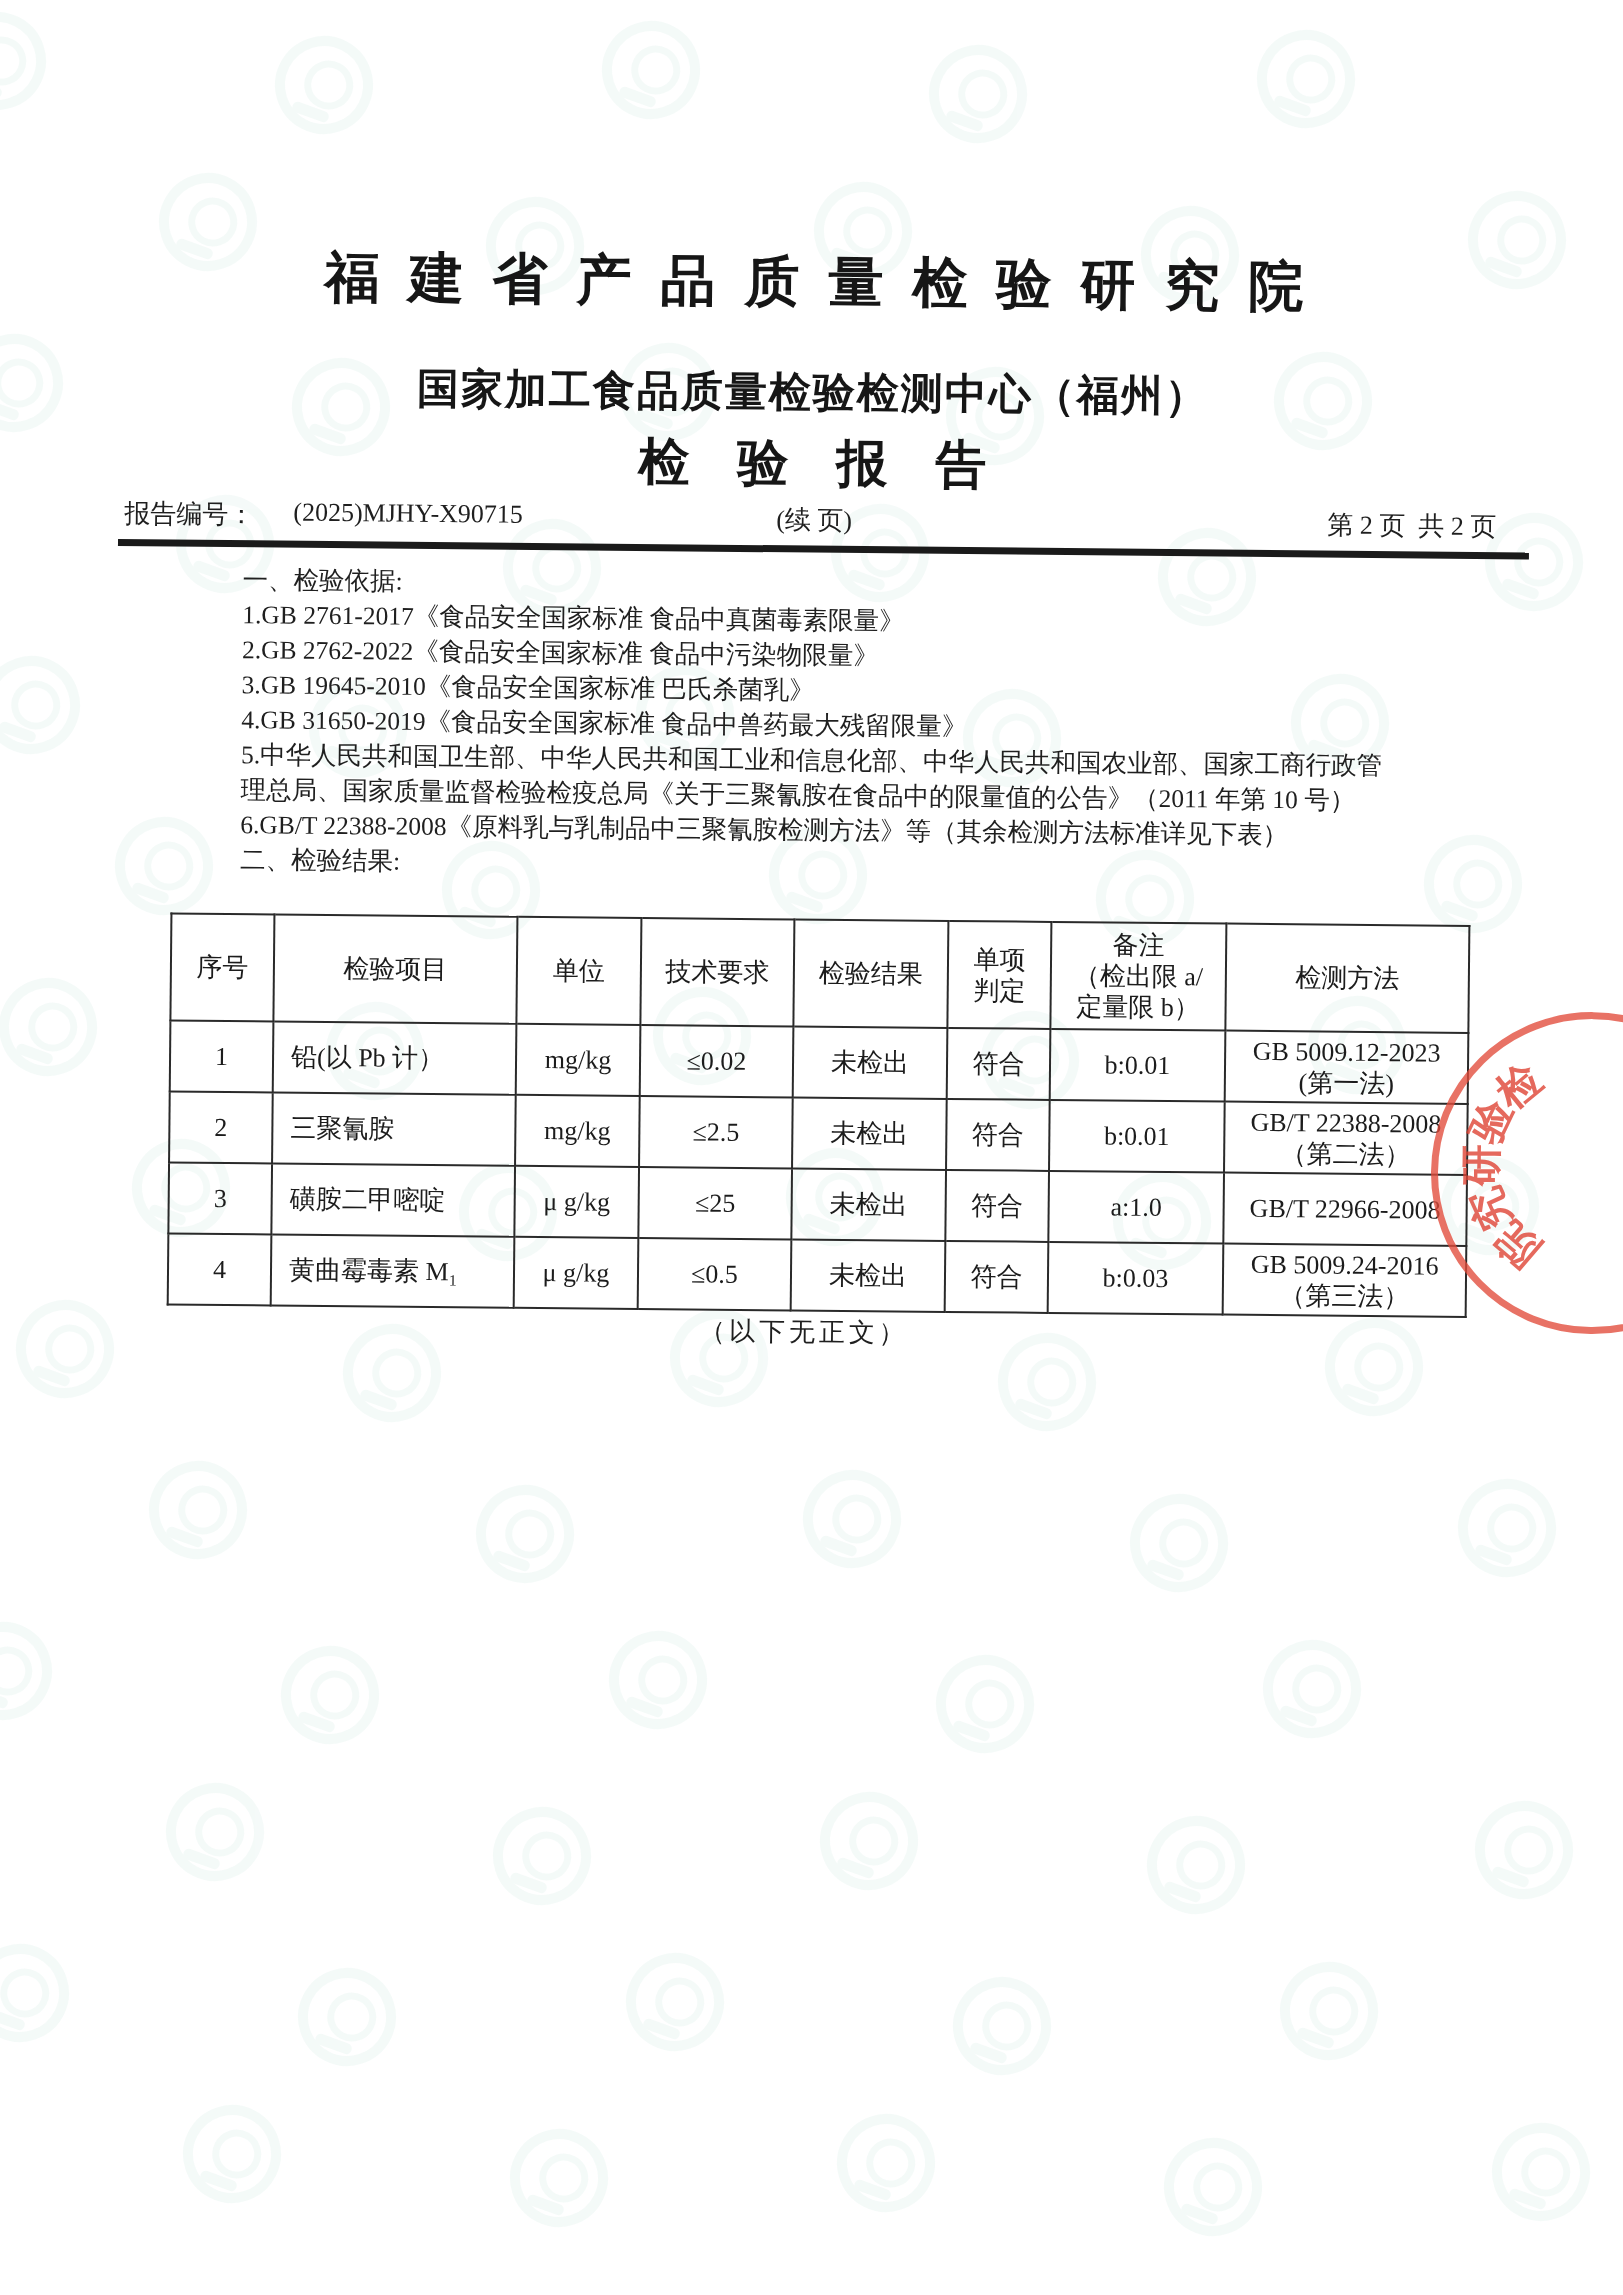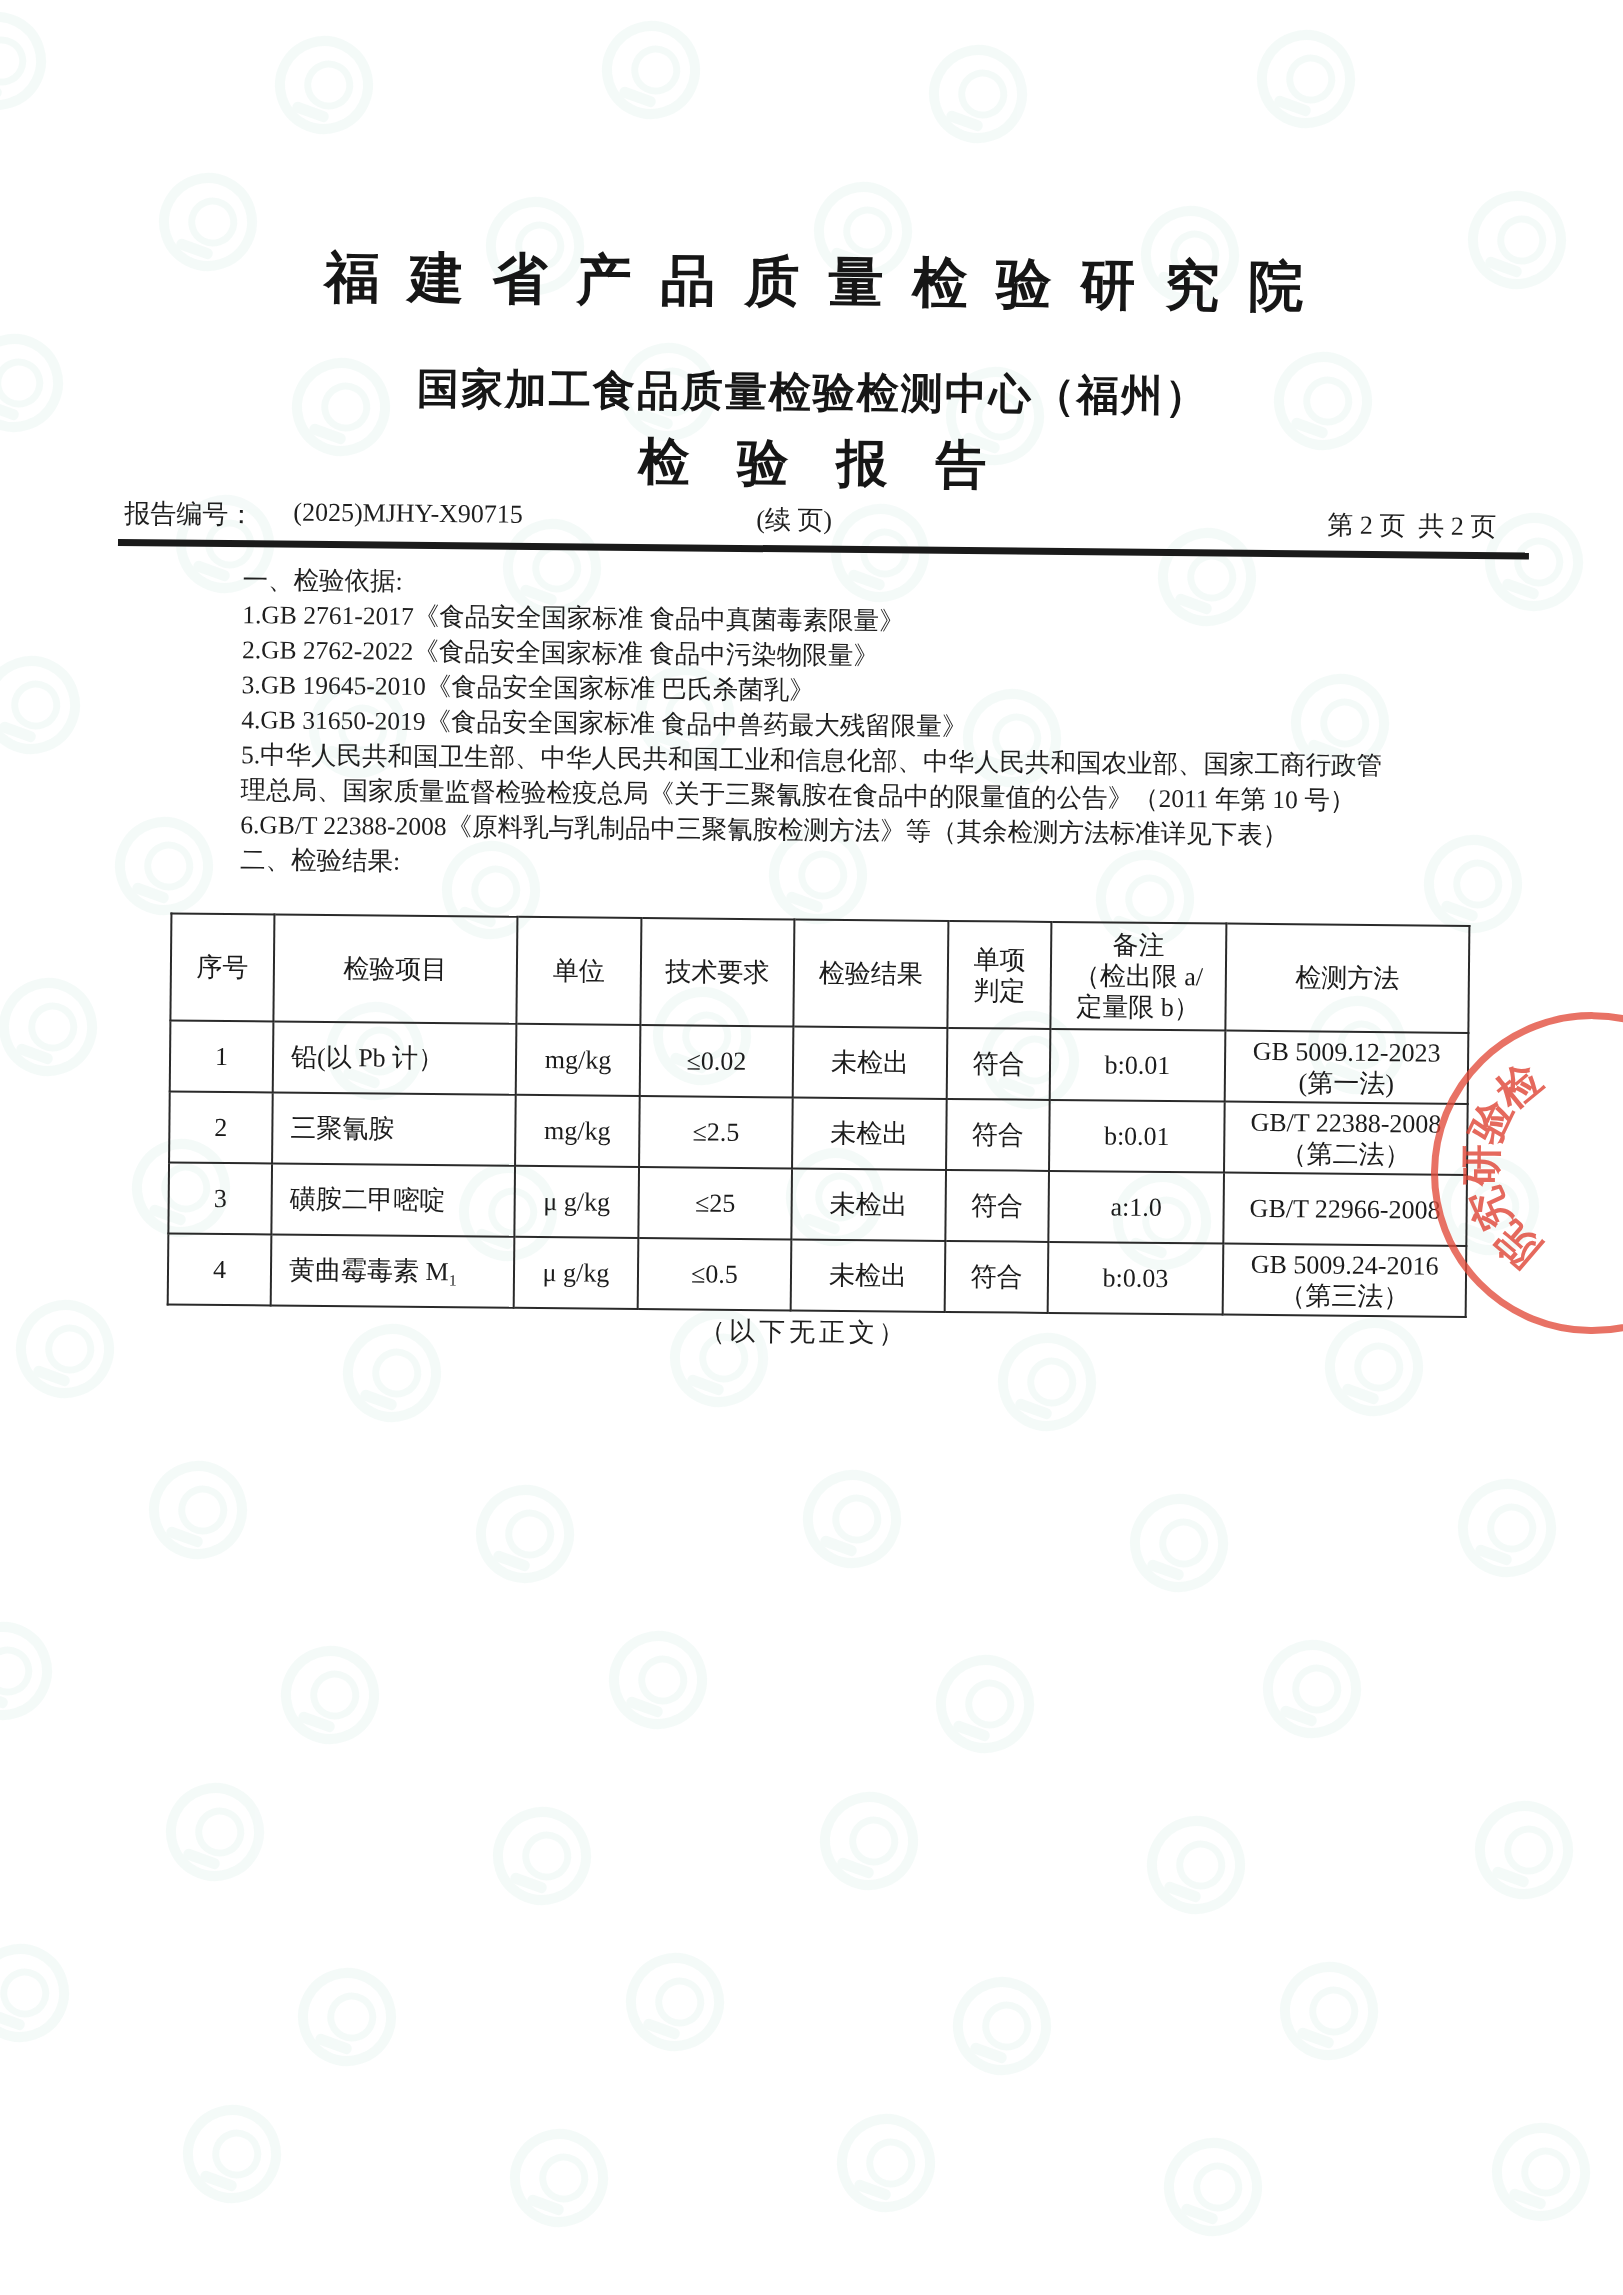--- a/index.html
+++ b/index.html
@@ -24,21 +24,21 @@
     font-size:42px;font-weight:bold;letter-spacing:2px;line-height:50px;color:#161616;
   }
   .report-title{
     position:absolute;top:427px;left:0;width:100%;margin:0;text-align:center;
     font-size:51px;font-weight:bold;letter-spacing:48px;text-indent:48px;line-height:60px;color:#161616;
   }
   .meta-row{position:absolute;top:496px;left:0;width:100%;height:34px;font-size:26px;}
   .meta-row span{position:absolute;white-space:pre;}
   .m-label{left:124px;}
   .m-value{left:293px;font-family:"Liberation Serif","DejaVu Serif",serif;}
-  .m-cont{left:756px;}
+  .m-cont{left:776px;}
   .m-page{left:1327px;}
   .rule{position:absolute;top:539px;left:118px;width:1411px;height:7.2px;background:#1a1a1a;}
   .body-text{
     position:absolute;top:561px;left:243px;width:1142px;
     font-size:25.5px;line-height:35px;text-align:left;
   }
   .bline{white-space:normal;}
   
   .results{
     position:absolute;top:912px;left:174px;width:1299px;

